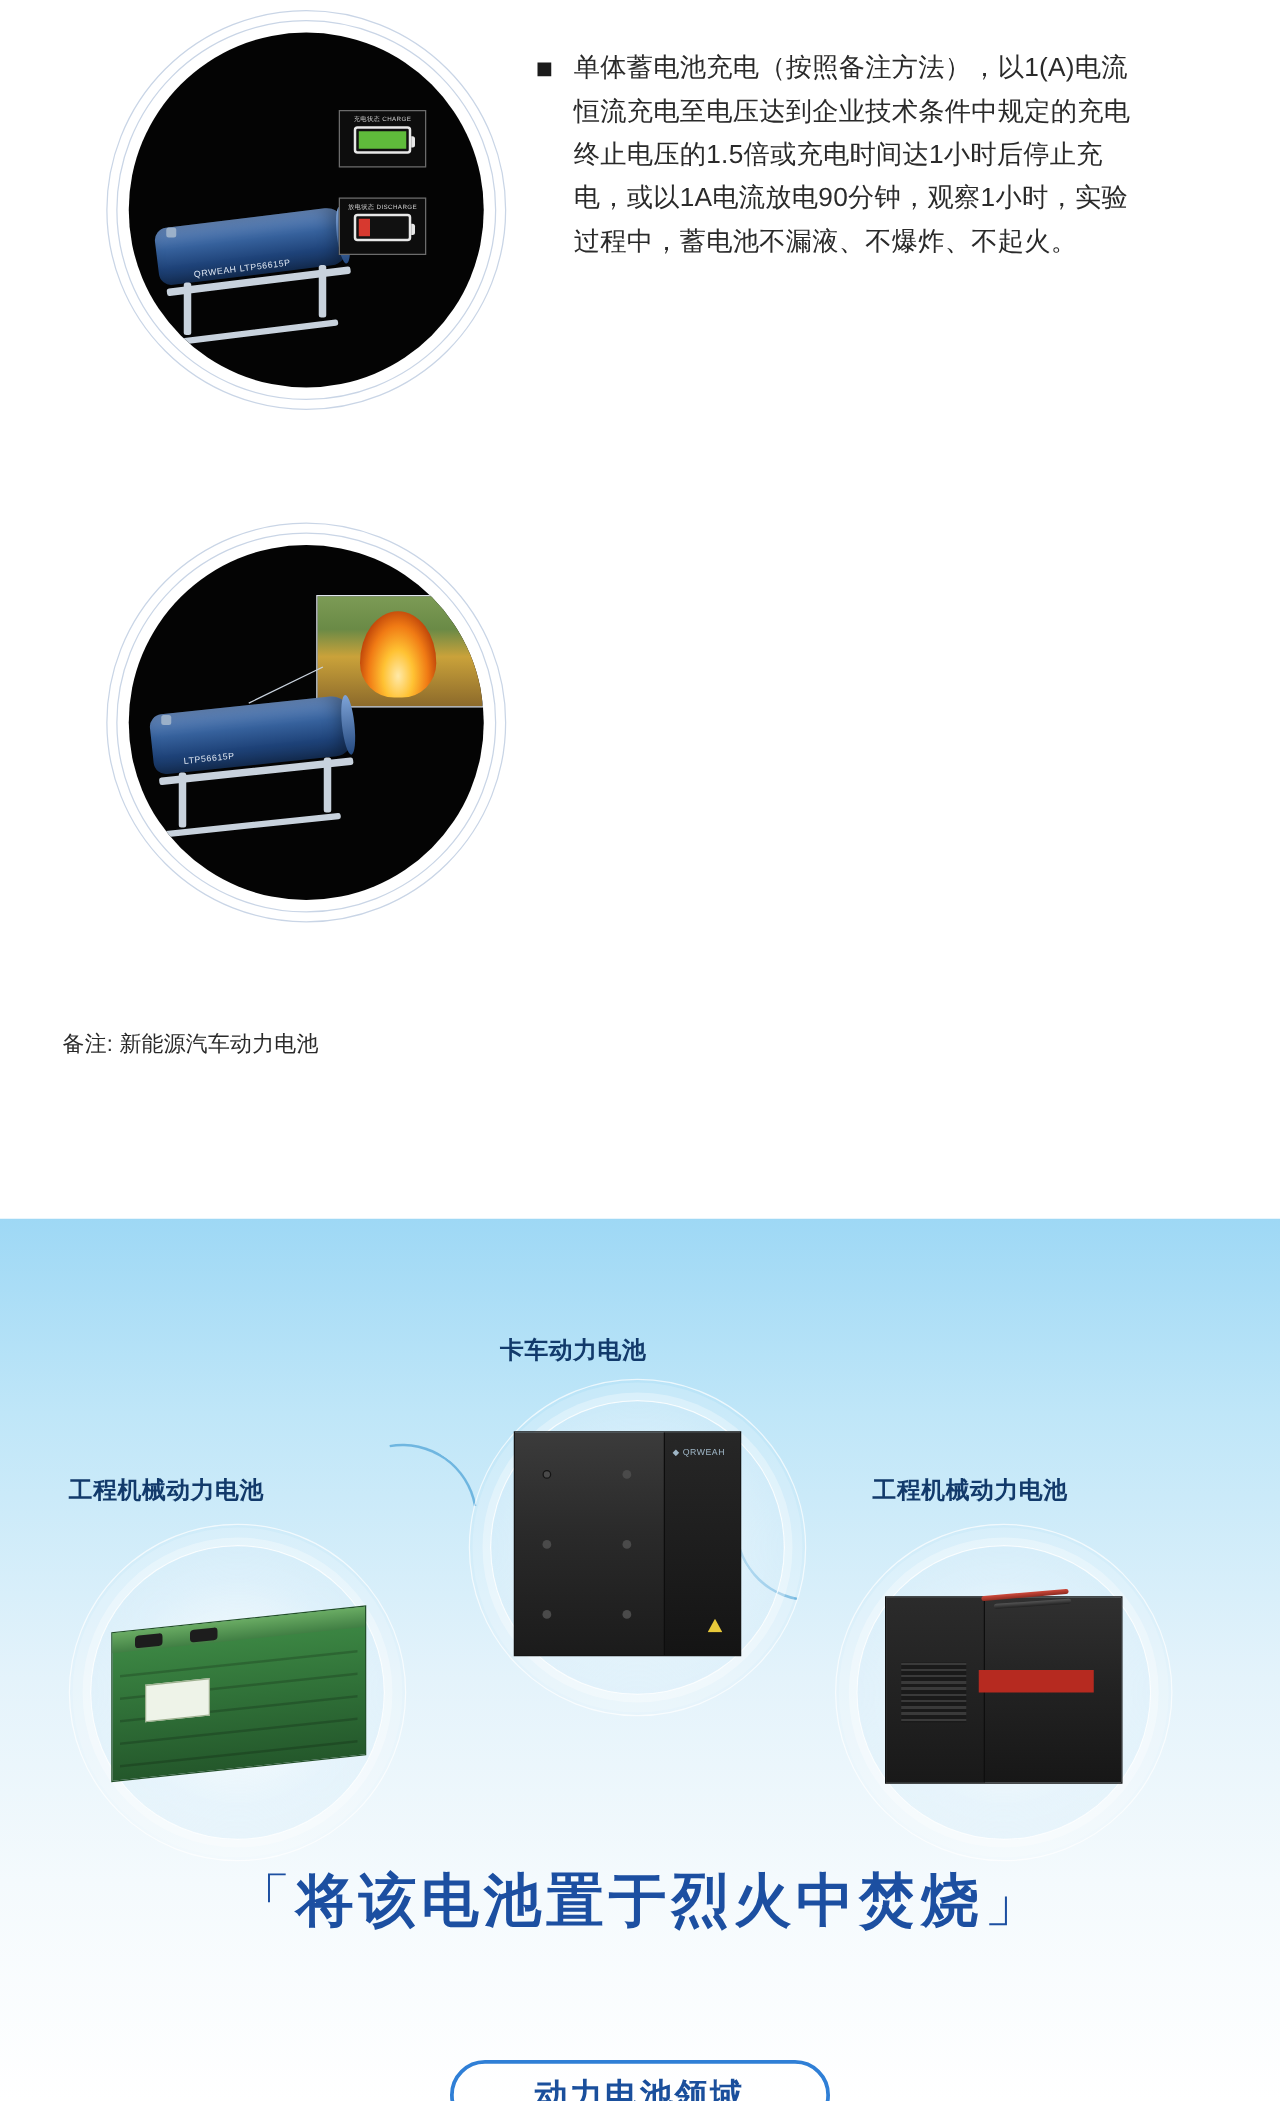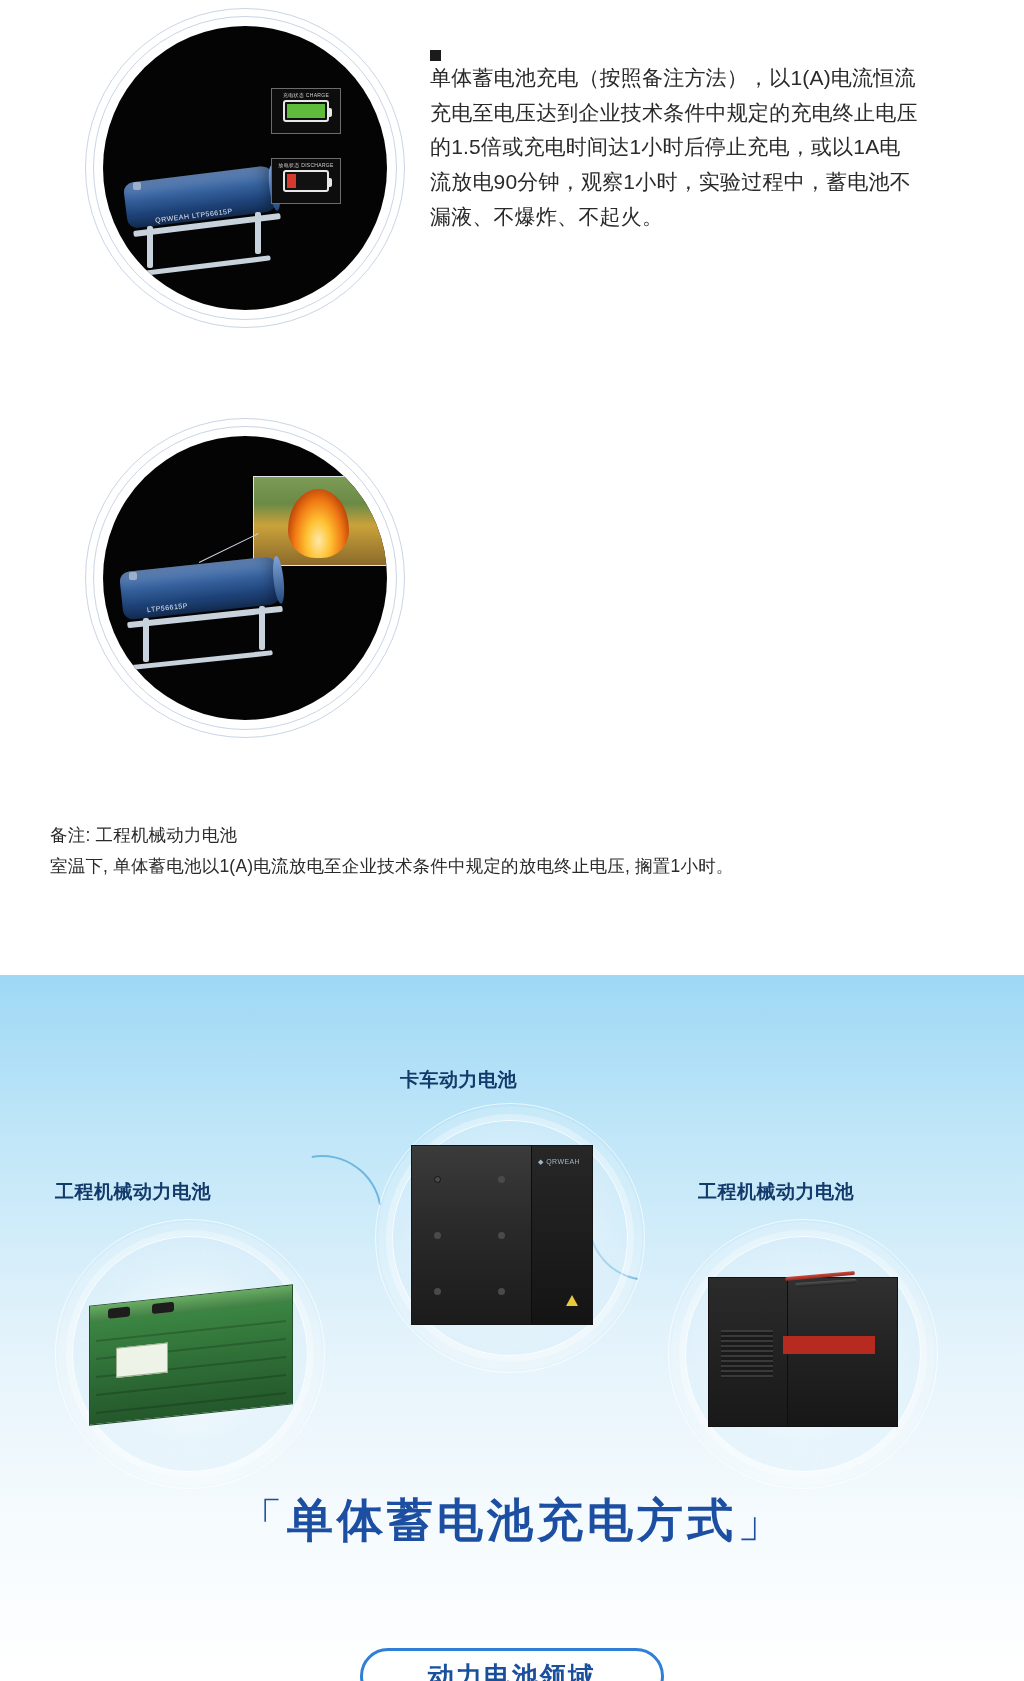--- a/index.html
+++ b/index.html
@@ -88,21 +88,21 @@
     filter: blur(.4px);
   }
   .leader { position:absolute; height:1px; background:#c9d2dd; transform-origin: left center; }
 
   
   .txt-col { position:absolute; }
   .heading {
     font-size: 38px; font-weight: 700; color:#1b1b1b; letter-spacing:1px;
     margin:0 0 16px 0; line-height:1.1;
   }
-  .bullet-row { display:flex; align-items:flex-start;flex-direction:column; }
+  .bullet-row { display:flex; align-items:flex-start; }
   .bullet {
     width:11px; height:11px; background:#1b1b1b; flex:0 0 auto;
     margin-top:12px; margin-right:18px;
   }
   .body-text {
     font-size:21px; color:#2a2a2a; line-height:1.65; letter-spacing:.2px;
     margin:0;
   }
 
   
@@ -257,22 +257,21 @@
         <div class="stand-bar" style="left:24px;top:178px;width:156px;height:6px;transform:rotate(-6deg);"></div>
         <div class="stand-bar" style="left:40px;top:182px;width:6px;height:44px;"></div>
         <div class="stand-bar" style="left:156px;top:170px;width:6px;height:44px;"></div>
         <div class="stand-bar" style="left:20px;top:222px;width:150px;height:5px;transform:rotate(-6deg);"></div>
       </div>
     </div>
 
   </div>
 
   <div class="note">
-    <div>备注: 工程机械动力电池</div>
-    <div>室温下, 单体蓄电池以1(A)电流放电至企业技术条件中规定的放电终止电压, 搁置1小时。</div>
+    <div>备注: 新能源汽车动力电池</div>
   </div>
 </div>
 
 <div class="blue-section">
 
   <div class="arc" style="left:262px;top:180px;width:120px;height:120px;transform:rotate(35deg);"></div>
   <div class="arc" style="left:588px;top:186px;width:120px;height:120px;transform:rotate(-125deg);"></div>
 
   <div class="prod-label" style="left:400px;top:92px;">卡车动力电池</div>
   <div class="prod-ring" style="left:375px;top:128px;width:270px;height:270px;"></div>
@@ -313,16 +312,16 @@
       <div class="face"></div>
       <div class="vents" style="left:12px;top:52px;width:52px;height:48px;"></div>
       <div class="redbar" style="left:74px;top:58px;width:92px;height:18px;"></div>
       <div class="cable" style="left:76px;top:-4px;width:70px;transform:rotate(-5deg);"></div>
       <div class="cable blk" style="left:86px;top:3px;width:62px;transform:rotate(-4deg);"></div>
     </div>
   </div>
 </div>
 
 <div class="big-title">
-  <span class="brk">「</span><span>单体蓄电池充电方式</span><span class="brk">」</span>
+  <span class="brk">「</span><span>将该电池置于烈火中焚烧</span><span class="brk">」</span>
 </div>
 
 <div class="pill" style="left:360px;top:1648px;width:304px;height:56px;">动力电池领域</div>
 
 </body></html>

